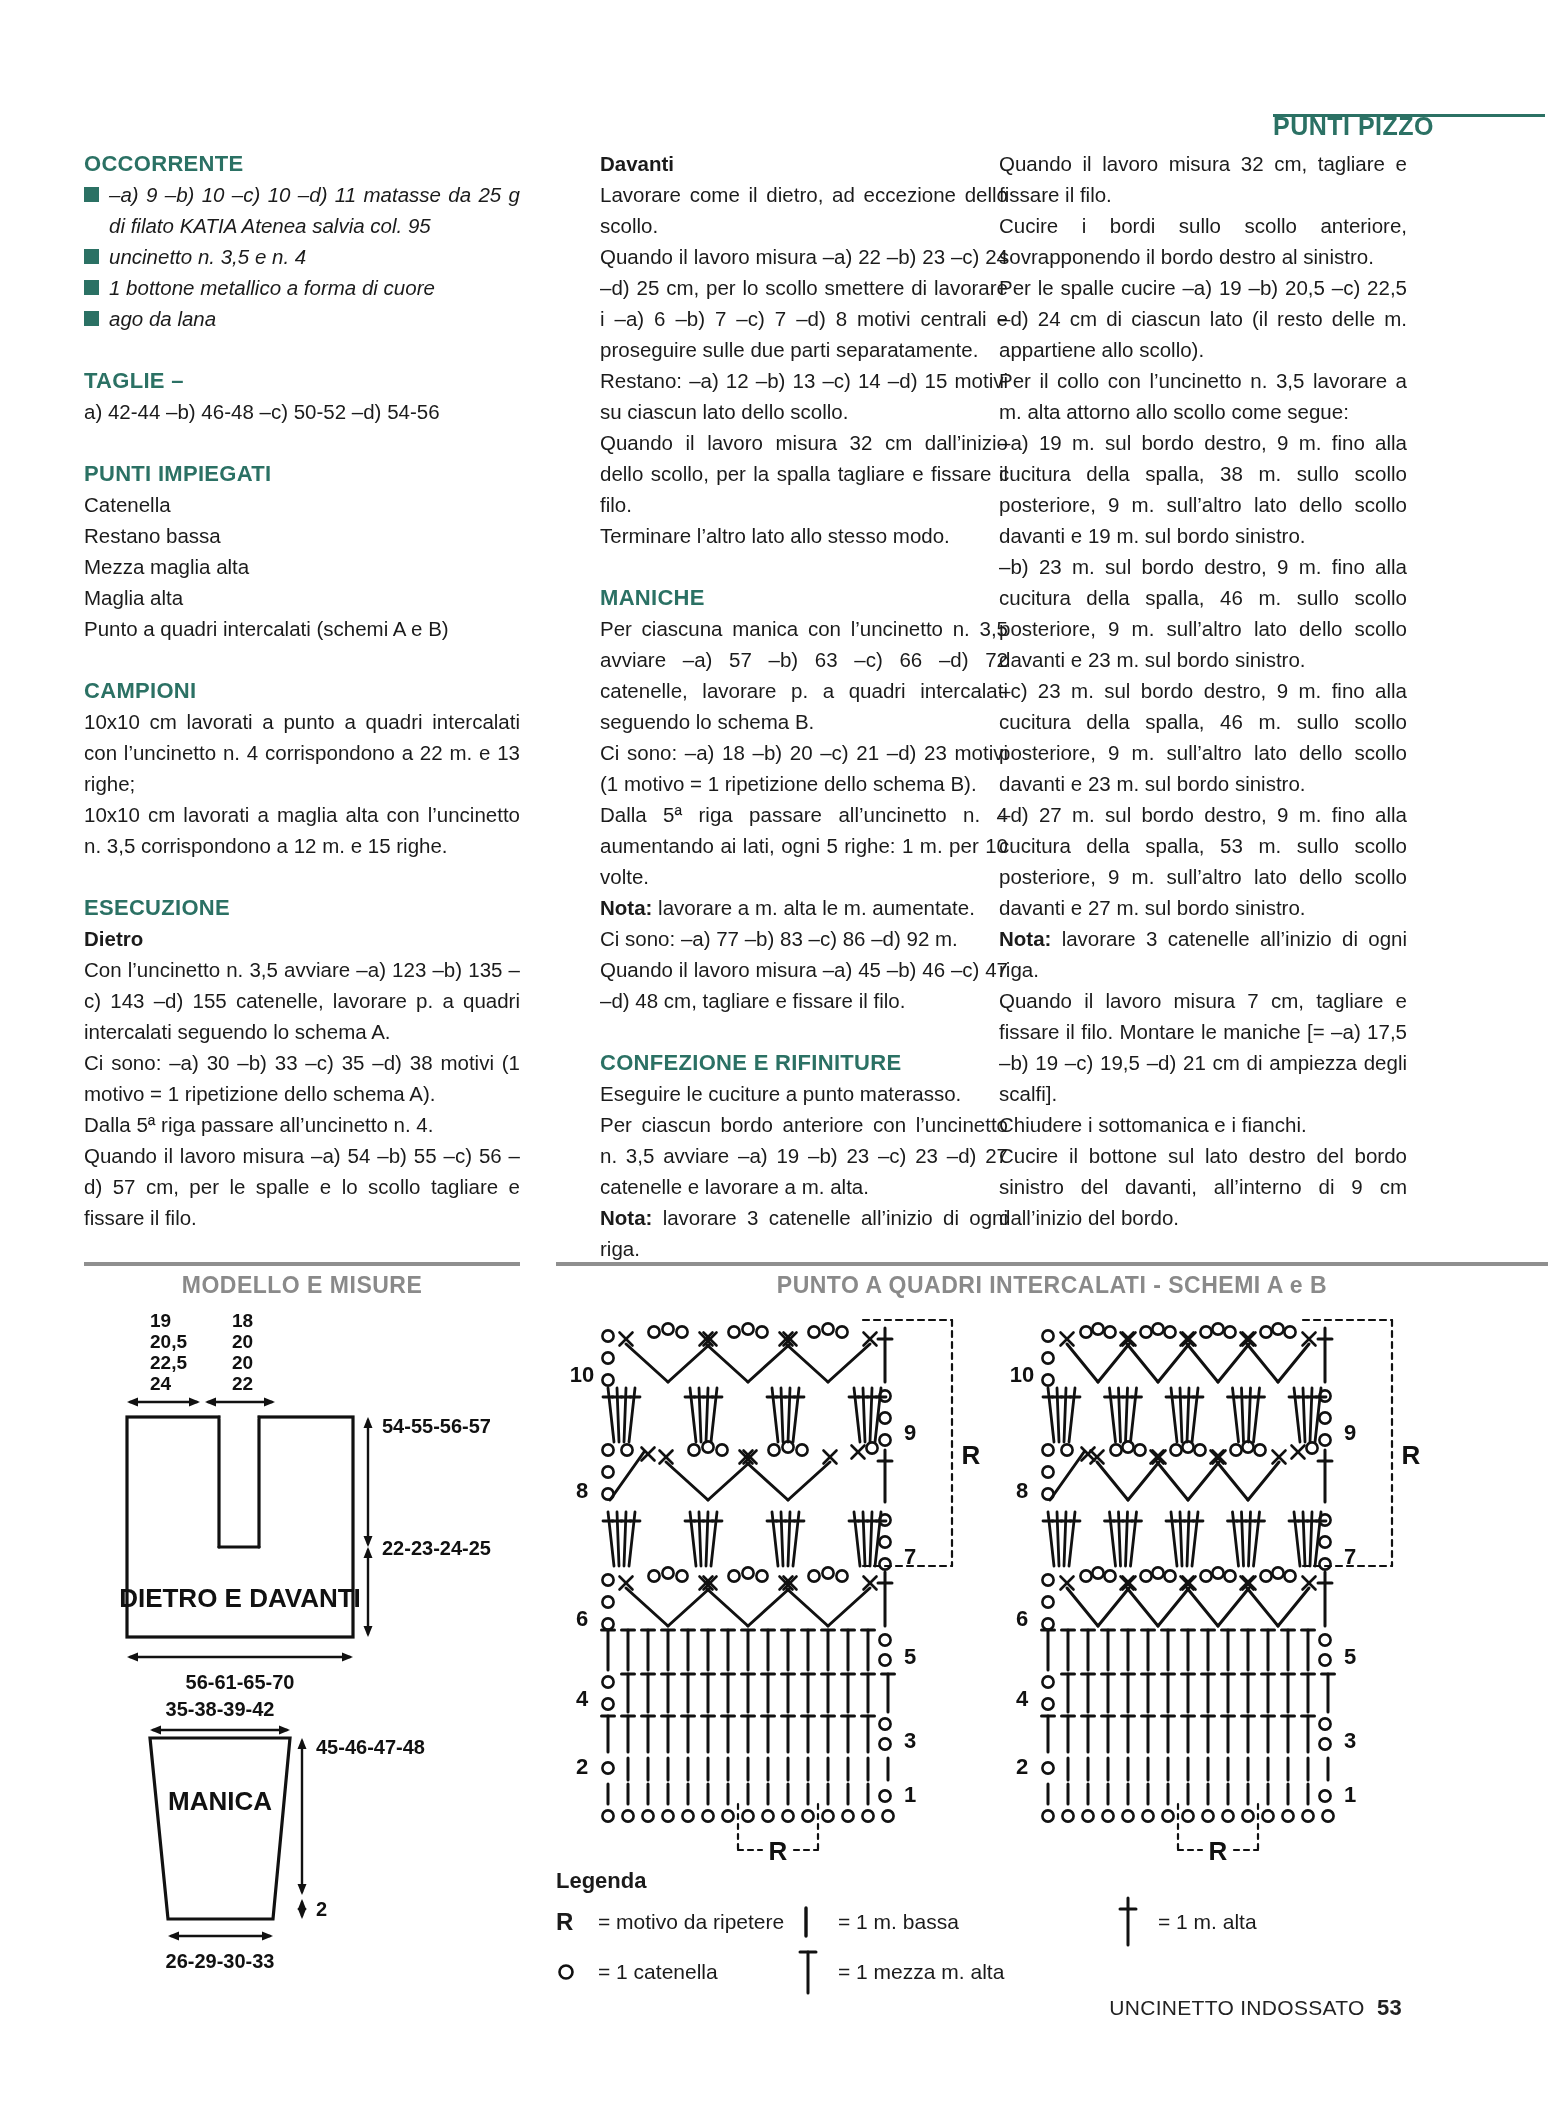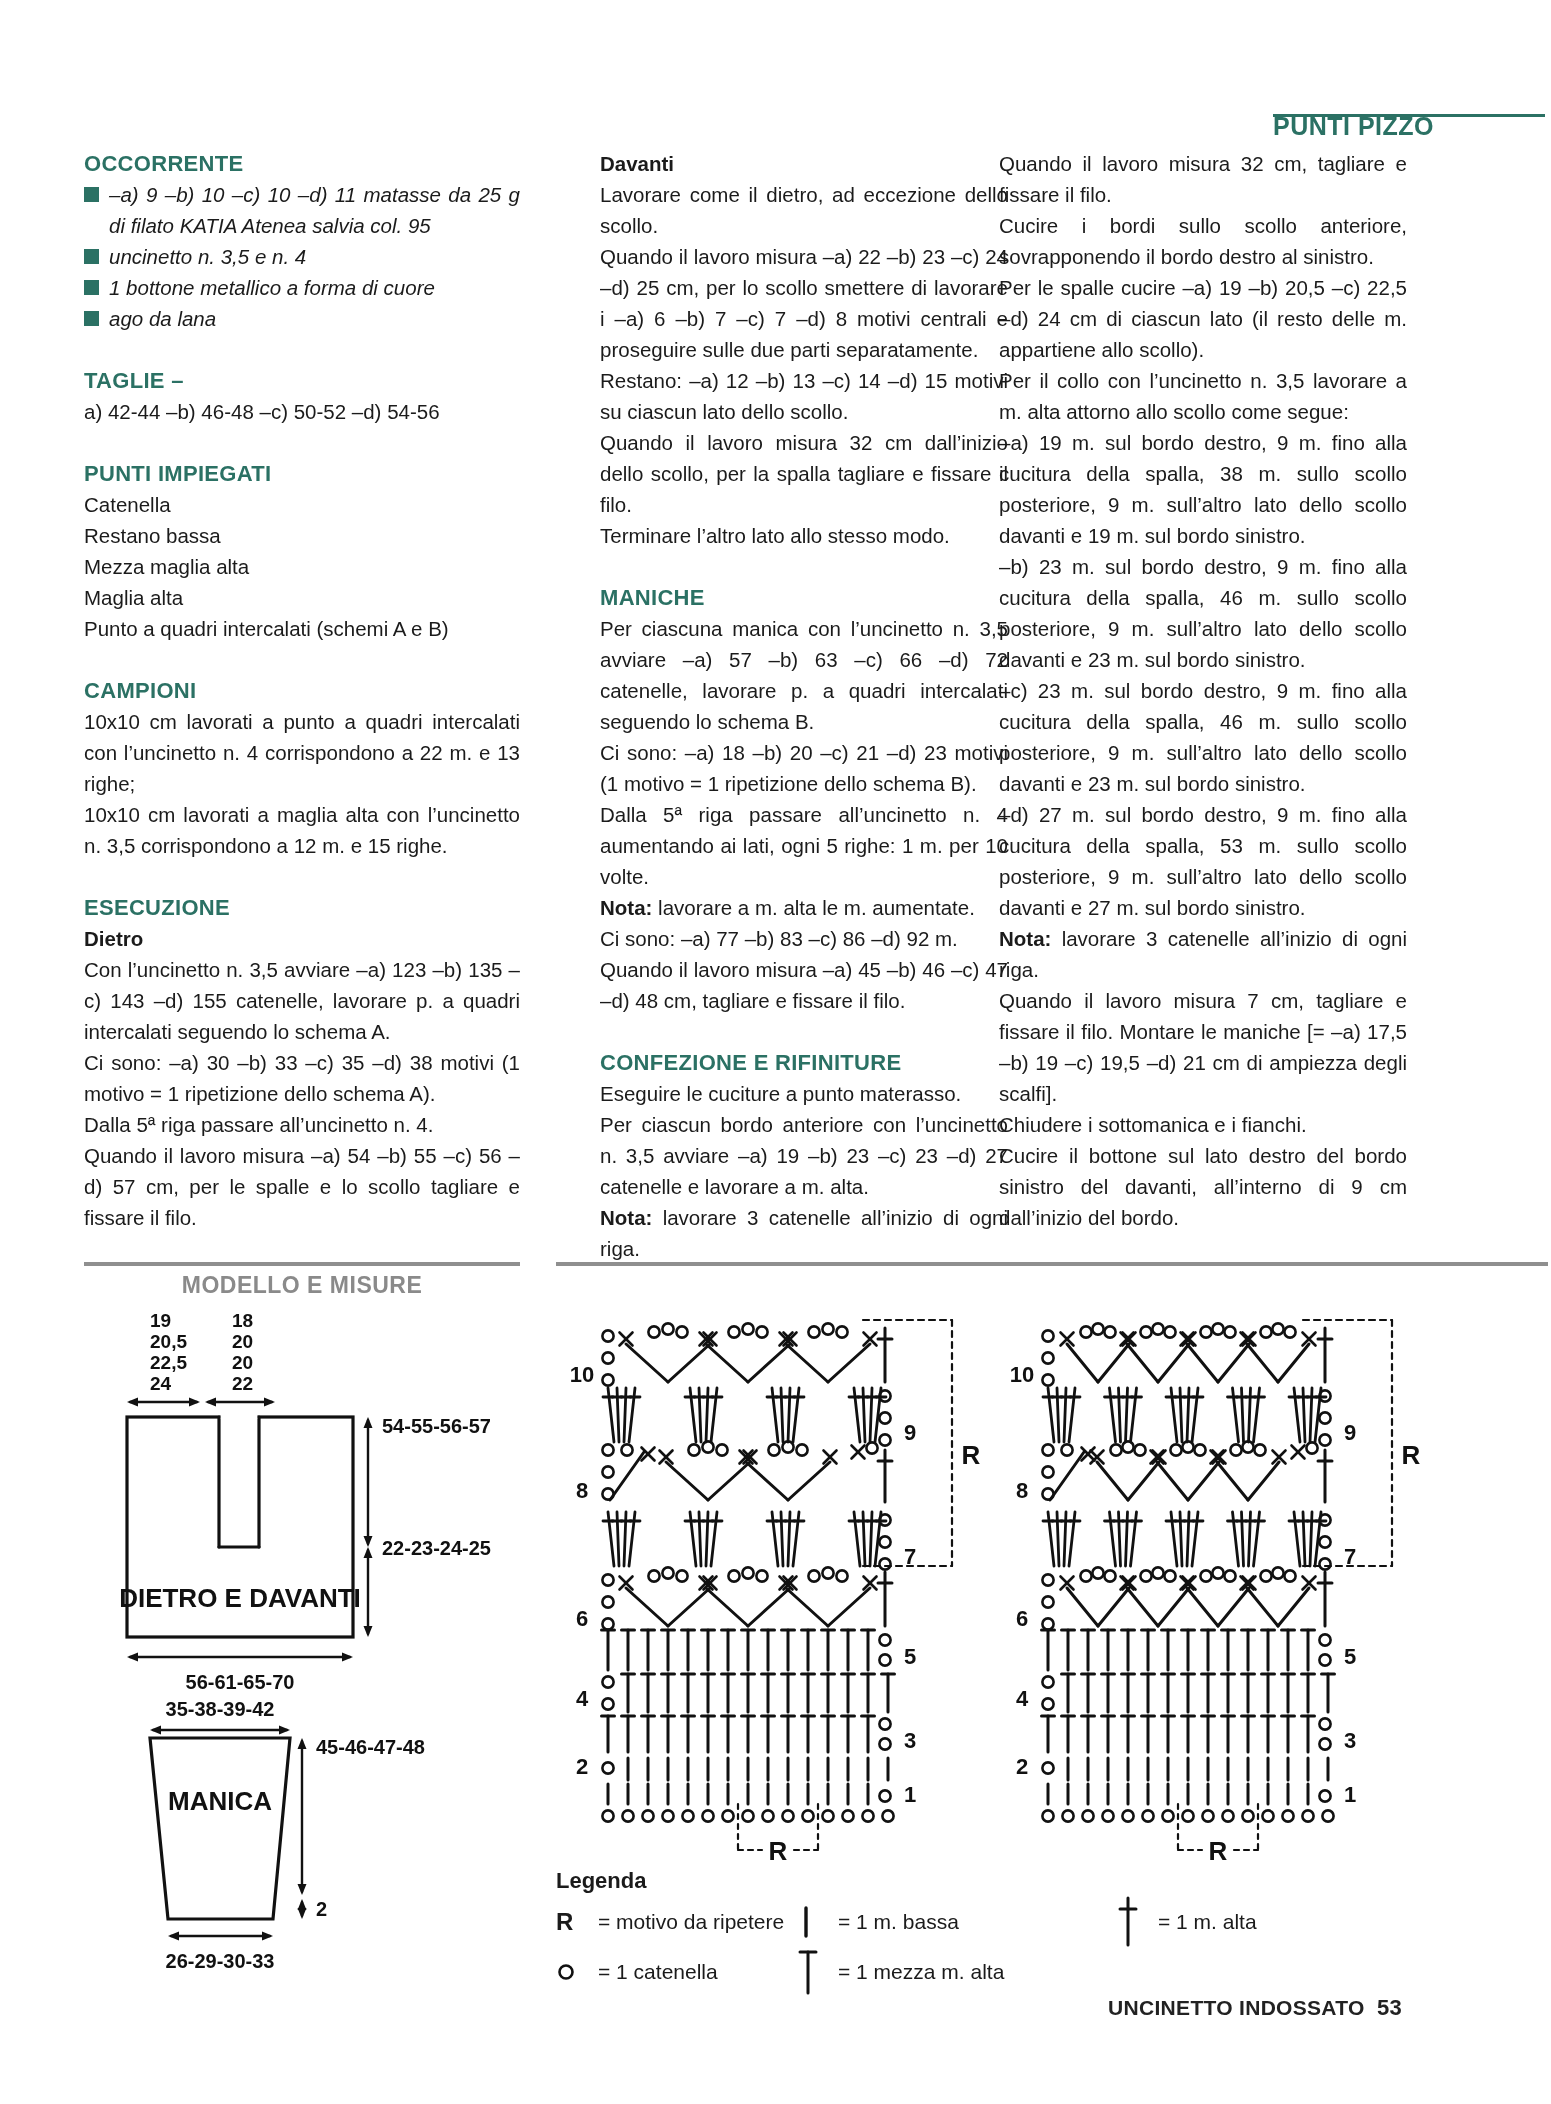--- a/index.html
+++ b/index.html
@@ -37,21 +37,21 @@
   
   .legend{position:absolute;left:556px;top:1868px;width:900px;font-size:21px;}
   .lg-title{font-weight:bold;font-size:22px;margin-bottom:6px;}
   .lg-col{position:absolute;top:34px;}
   .lg-item{display:flex;align-items:center;margin-bottom:10px;min-height:40px;}
   .lg-sym{display:inline-flex;width:42px;justify-content:flex-start;align-items:center;}
   .lg-R{font-weight:bold;font-size:24px;}
 
   .footer{
     position:absolute;left:1000px;top:1995px;width:402px;text-align:right;
-    font-size:21px;letter-spacing:.3px;color:#222;font-weight:bold;
+    font-size:21px;letter-spacing:.3px;color:#222;
   }
   .footer b{font-size:22px;}
 </style>
 </head>
 <body>
 
 <div class="page">
 
   <div class="punti-header">PUNTI PIZZO</div>
   <div class="punti-rule"></div>
@@ -123,20 +123,21 @@
       <p><b>Nota:</b> lavorare 3 catenelle all’inizio di ogni riga.</p>
       <p>Quando il lavoro misura 7 cm, tagliare e fissare il filo. Montare le maniche [= –a) 17,5 –b) 19 –c) 19,5 –d) 21 cm di ampiezza degli scalfi].</p>
       <p>Chiudere i sottomanica e i fianchi.</p>
       <p>Cucire il bottone sul lato destro del bordo sinistro del davanti, all’interno di 9 cm dall’inizio del bordo.</p>
     </div>
 
   <div class="sec-rule" style="left:84px;top:1262px;width:436px;"></div>
   <div class="sec-title" style="left:84px;top:1272px;width:436px;">MODELLO E MISURE</div>
 
   <div class="sec-rule" style="left:556px;top:1262px;width:992px;"></div>
+  <div class="sec-title" style="left:556px;top:1272px;width:992px;">PUNTO A QUADRI INTERCALATI  - SCHEMI A e B</div>
 
   <svg id="schemBody" style="left:84px;top:1305px;" width="440" height="400" viewBox="0 0 440 400">
       <text x="66" y="22" font-size="19" font-weight="bold" text-anchor="start" fill="#111">19</text>
       <text x="66" y="43" font-size="19" font-weight="bold" text-anchor="start" fill="#111">20,5</text>
       <text x="66" y="64" font-size="19" font-weight="bold" text-anchor="start" fill="#111">22,5</text>
       <text x="66" y="85" font-size="19" font-weight="bold" text-anchor="start" fill="#111">24</text>
       <text x="148" y="22" font-size="19" font-weight="bold" text-anchor="start" fill="#111">18</text>
       <text x="148" y="43" font-size="19" font-weight="bold" text-anchor="start" fill="#111">20</text>
       <text x="148" y="64" font-size="19" font-weight="bold" text-anchor="start" fill="#111">20</text>
       <text x="148" y="85" font-size="19" font-weight="bold" text-anchor="start" fill="#111">22</text>

